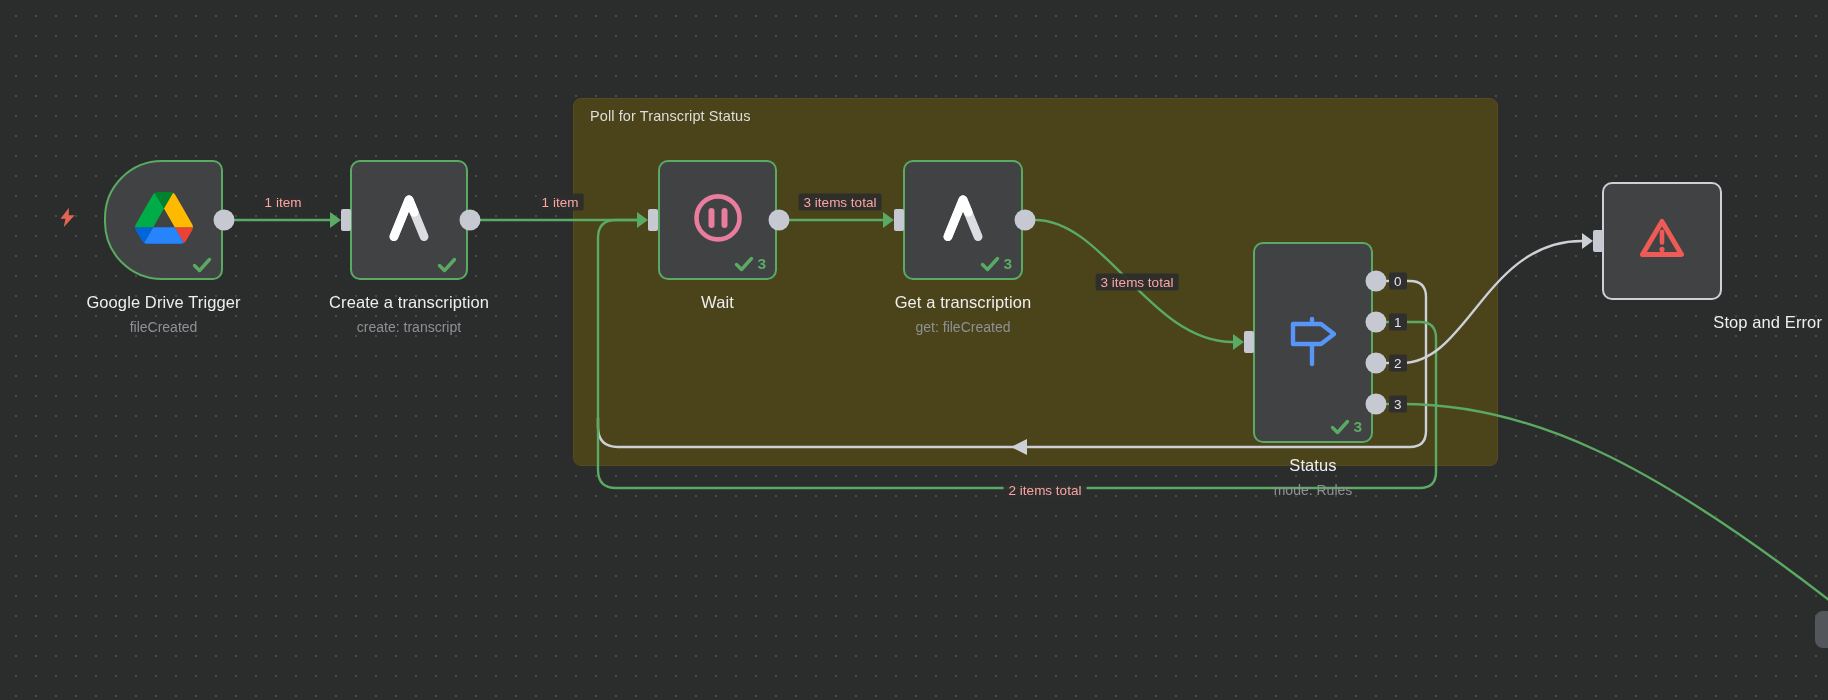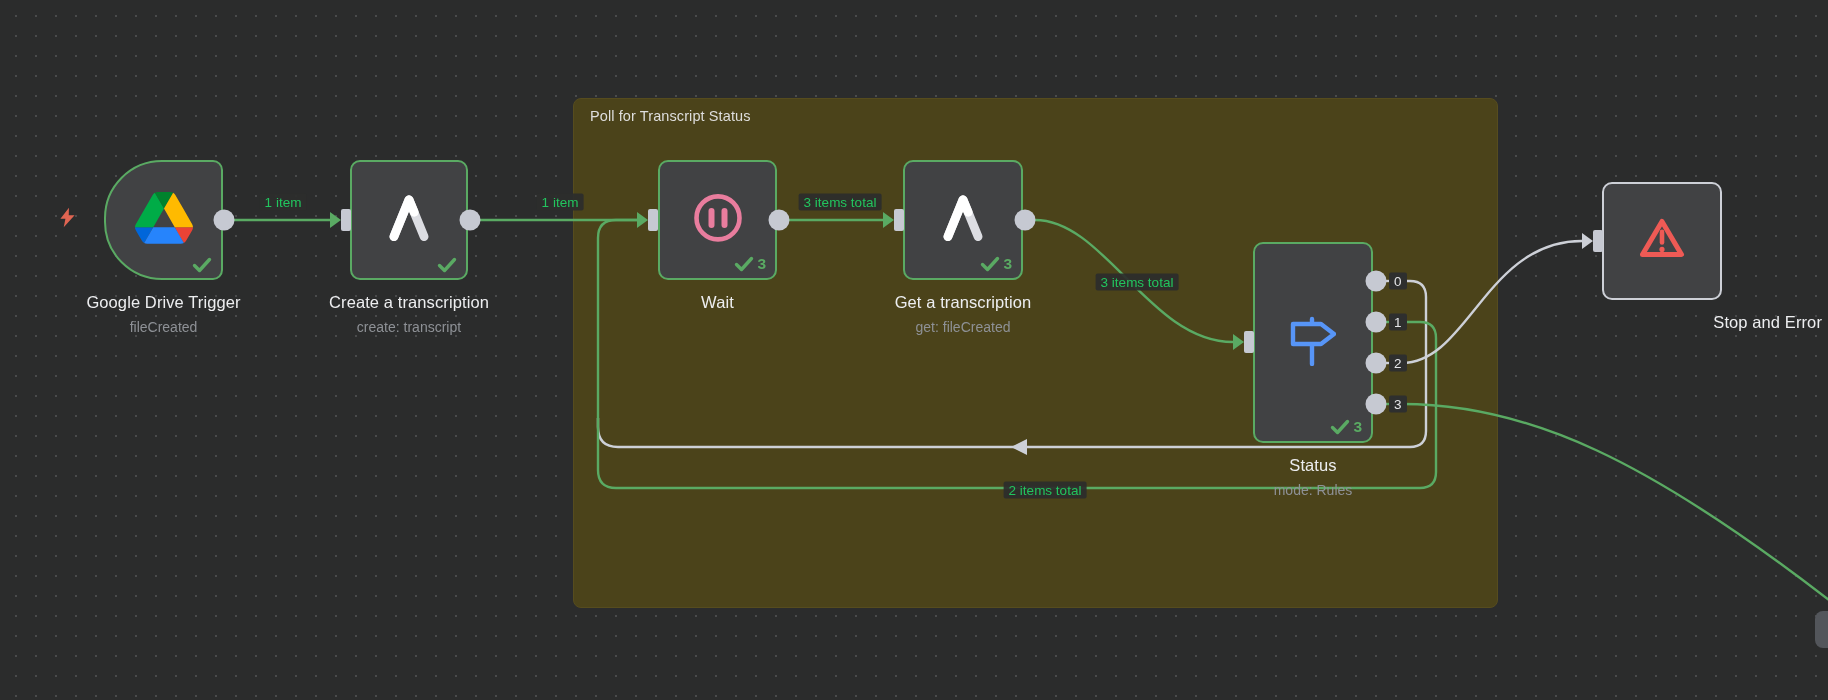--- a/index.html
+++ b/index.html
@@ -34,38 +34,38 @@
   }
   .node .status .cnt{color:#5aaa63;font-size:15.5px;font-weight:600;}
   .node-label{
     position:absolute;width:320px;text-align:center;z-index:4;transform:translateX(-50%);
     pointer-events:none;
   }
   .node-label .t{font-size:16.5px;font-weight:500;color:#edeef0;letter-spacing:.1px;}
   .node-label .s{font-size:14px;color:#8e9196;margin-top:7px;}
   .chip{
     position:absolute;z-index:3;transform:translate(-50%,-50%);
-    background:rgba(44,45,44,.93);color:#22c55e;font-size:13.5px;
+    background:rgba(44,45,44,.93);color:#fca5a5;font-size:13.5px;
     padding:1px 5px;border-radius:2px;white-space:nowrap;pointer-events:none;
   }
   .port-chip{
     position:absolute;z-index:5;transform:translate(0,-50%);
     background:#2e2f2e;color:#e4e5e7;font-size:13.5px;
     padding:1px 5px;border-radius:2px;pointer-events:none;
   }
   .bolt{position:absolute;z-index:4;line-height:0;}
   .partial-node{
     position:absolute;z-index:4;background:#53565b;border-radius:8px 0 0 8px;
   }
 </style>
 </head>
 <body>
 
 <div id="stage">
-    <div class="group-box" style="left: 573px; top: 98px; width: 925px; height: 510px; background: rgb(75, 67, 26);">
+    <div class="group-box" style="left: 573px; top: 98px; width: 925px; height: 368px; background: rgb(75, 67, 26);">
       <div class="group-title">Poll for Transcript Status</div>
     </div>
     <svg width="1828" height="700" class="layer">
       <path d="M234 220 H330" fill="none" stroke="#5aaa63" stroke-width="2.4"></path>
       <path d="M480 220 H637" fill="none" stroke="#5aaa63" stroke-width="2.4"></path>
       <path d="M789 220 H883" fill="none" stroke="#5aaa63" stroke-width="2.4"></path>
       <path d="M1035 220 C1105 220 1150 342 1233 342" fill="none" stroke="#5aaa63" stroke-width="2.4"></path>
       <path d="M1402 281 H1410 Q1426 281 1426 297 V431 Q1426 447 1410 447 H618 Q598 447 598 427 V418" fill="none" stroke="#cdd0d7" stroke-width="2.4"></path>
       <path d="M1402 322 H1420 Q1436 322 1436 338 V472 Q1436 488 1420 488 H616 Q598 488 598 470 V238 Q598 220 616 220 H640" fill="none" stroke="#5aaa63" stroke-width="2.4"></path>
       <path d="M1402 363 C1468 363 1486 241 1582 241" fill="none" stroke="#cdd0d7" stroke-width="2.4"></path>

